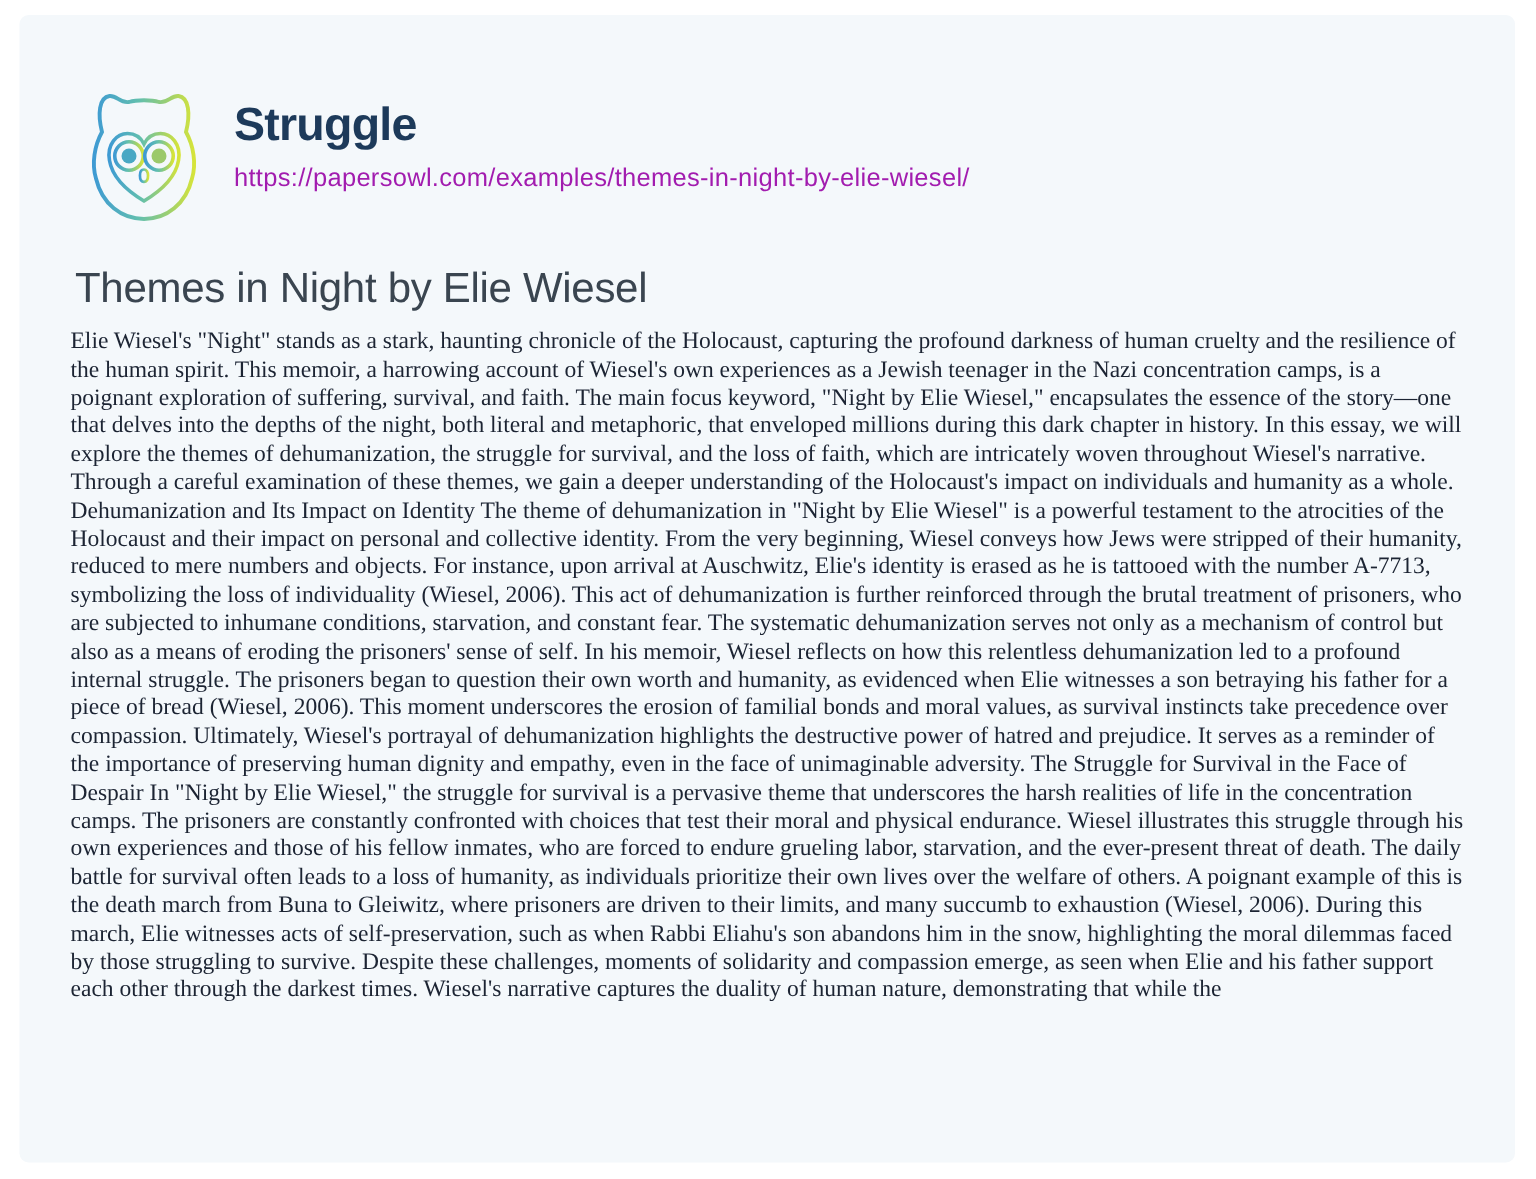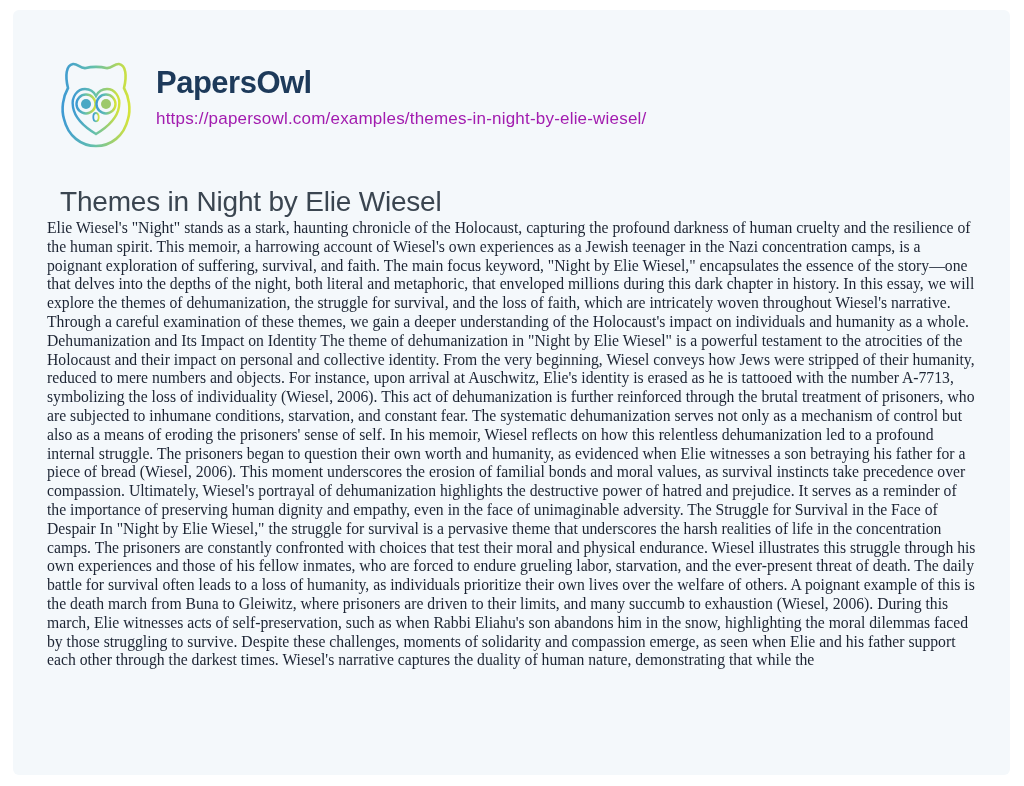--- a/index.html
+++ b/index.html
@@ -91,22 +91,22 @@
         <path d="M 24,34 C 21,22 22,11 29,10 C 34,9.5 36,15 42,14 C 47,12.5 57,12.5 62,14 C 68,15 70,9.5 75,10 C 82,11 83,22 80,34 C 85,43 87,55 84,65 C 80,82 67,92 52,92 C 37,92 24,82 20,65 C 17,55 19,43 24,34 Z" stroke="url(#owlgrad)" stroke-width="2.6"></path>
         <path d="M 52,80 C 42,74 31,65 29,53 C 27,42 34,35 41,35 C 46,35 50,38 52,42 C 54,38 58,35 63,35 C 70,35 77,42 75,53 C 73,65 62,74 52,80 Z" stroke="url(#owlgrad)" stroke-width="2.4"></path>
         <circle cx="42" cy="50" r="9.5" stroke="url(#owlgrad)" stroke-width="2.4"></circle>
         <circle cx="62" cy="50" r="9.5" stroke="url(#owlgrad)" stroke-width="2.4"></circle>
         <circle cx="42" cy="50" r="5" fill="#49a8c4"></circle>
         <circle cx="62" cy="50" r="5" fill="#9cc96a"></circle>
         <path d="M 52,59 C 50.3,59 49.3,60.7 49.3,63 C 49.3,65.6 50.3,67.3 52,67.3 C 53.7,67.3 54.7,65.6 54.7,63 C 54.7,60.7 53.7,59 52,59 Z" stroke="url(#owlgrad)" stroke-width="1.8"></path>
       </svg>
     </div>
     <div class="brand-block">
-      <div class="brand-name">PapersOwl</div>
+      <div class="brand-name">Struggle</div>
       <a class="page-url" href="#">https://papersowl.com/examples/themes-in-night-by-elie-wiesel/</a>
     </div>
   </div>
 
-  <h1 class="essay-title" style="margin:13px;">Themes in Night by Elie Wiesel</h1>
+  <h1 class="essay-title" style="margin:3px;">Themes in Night by Elie Wiesel</h1>
 
   <div class="essay-body">Elie Wiesel's "Night" stands as a stark, haunting chronicle of the Holocaust, capturing the profound darkness of human cruelty and the resilience of the human spirit. This memoir, a harrowing account of Wiesel's own experiences as a Jewish teenager in the Nazi concentration camps, is a poignant exploration of suffering, survival, and faith. The main focus keyword, "Night by Elie Wiesel," encapsulates the essence of the story—one that delves into the depths of the night, both literal and metaphoric, that enveloped millions during this dark chapter in history. In this essay, we will explore the themes of dehumanization, the struggle for survival, and the loss of faith, which are intricately woven throughout Wiesel's narrative. Through a careful examination of these themes, we gain a deeper understanding of the Holocaust's impact on individuals and humanity as a whole. Dehumanization and Its Impact on Identity The theme of dehumanization in "Night by Elie Wiesel" is a powerful testament to the atrocities of the Holocaust and their impact on personal and collective identity. From the very beginning, Wiesel conveys how Jews were stripped of their humanity, reduced to mere numbers and objects. For instance, upon arrival at Auschwitz, Elie's identity is erased as he is tattooed with the number A-7713, symbolizing the loss of individuality (Wiesel, 2006). This act of dehumanization is further reinforced through the brutal treatment of prisoners, who are subjected to inhumane conditions, starvation, and constant fear. The systematic dehumanization serves not only as a mechanism of control but also as a means of eroding the prisoners' sense of self. In his memoir, Wiesel reflects on how this relentless dehumanization led to a profound internal struggle. The prisoners began to question their own worth and humanity, as evidenced when Elie witnesses a son betraying his father for a piece of bread (Wiesel, 2006). This moment underscores the erosion of familial bonds and moral values, as survival instincts take precedence over compassion. Ultimately, Wiesel's portrayal of dehumanization highlights the destructive power of hatred and prejudice. It serves as a reminder of the importance of preserving human dignity and empathy, even in the face of unimaginable adversity. The Struggle for Survival in the Face of Despair In "Night by Elie Wiesel," the struggle for survival is a pervasive theme that underscores the harsh realities of life in the concentration camps. The prisoners are constantly confronted with choices that test their moral and physical endurance. Wiesel illustrates this struggle through his own experiences and those of his fellow inmates, who are forced to endure grueling labor, starvation, and the ever-present threat of death. The daily battle for survival often leads to a loss of humanity, as individuals prioritize their own lives over the welfare of others. A poignant example of this is the death march from Buna to Gleiwitz, where prisoners are driven to their limits, and many succumb to exhaustion (Wiesel, 2006). During this march, Elie witnesses acts of self-preservation, such as when Rabbi Eliahu's son abandons him in the snow, highlighting the moral dilemmas faced by those struggling to survive. Despite these challenges, moments of solidarity and compassion emerge, as seen when Elie and his father support each other through the darkest times. Wiesel's narrative captures the duality of human nature, demonstrating that while the</div>
 
 </div>
 
 </body></html>

